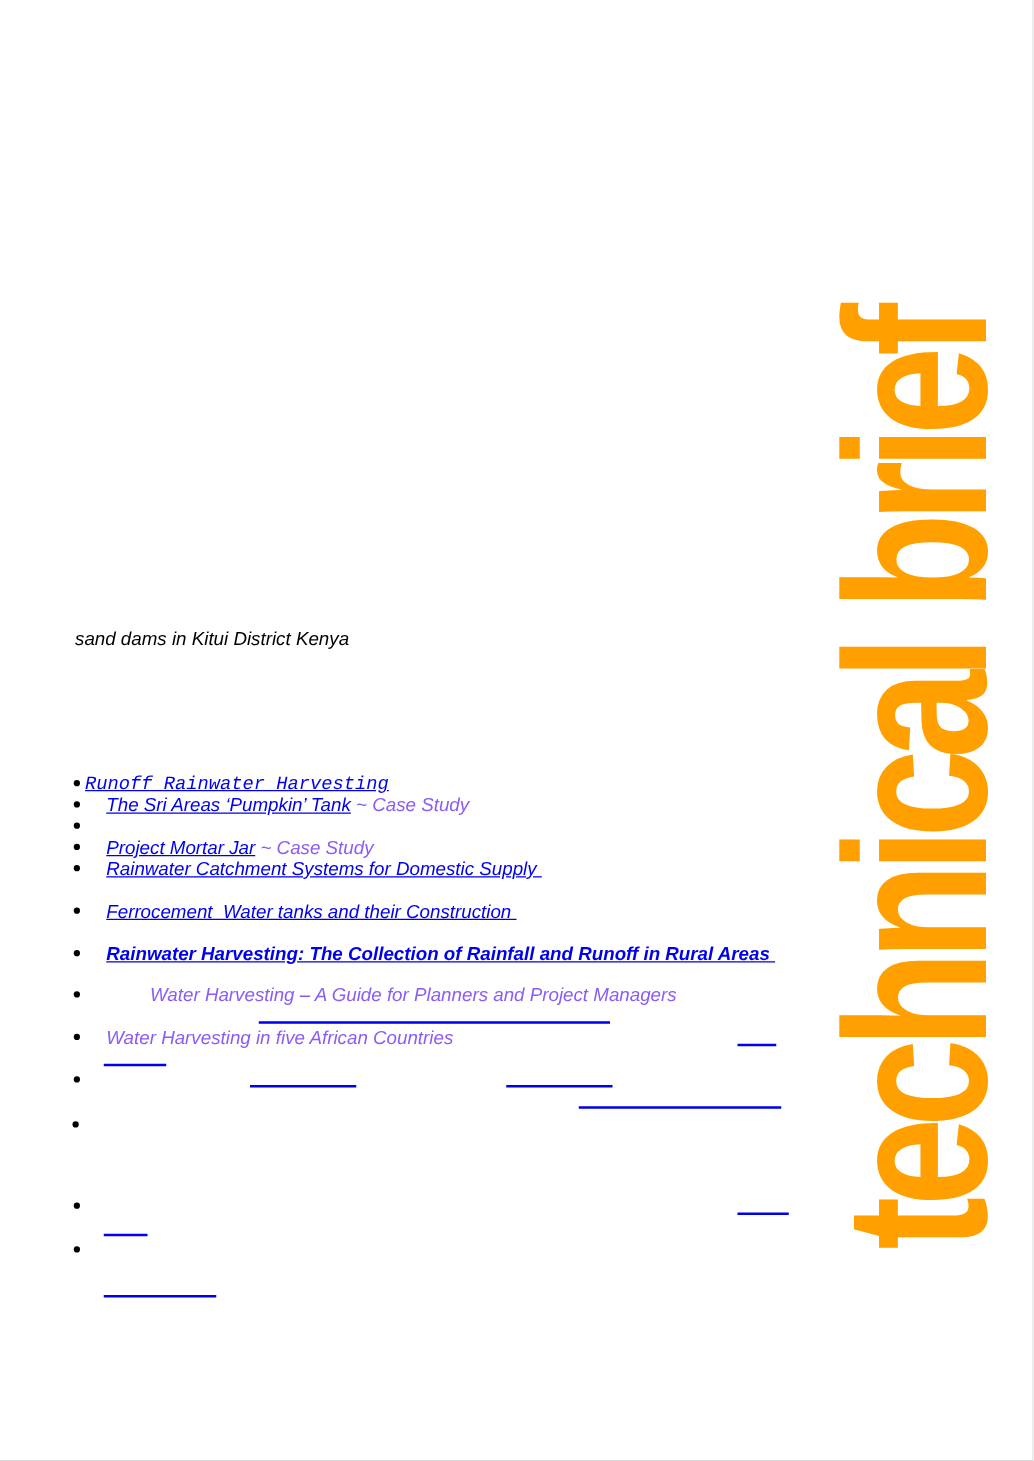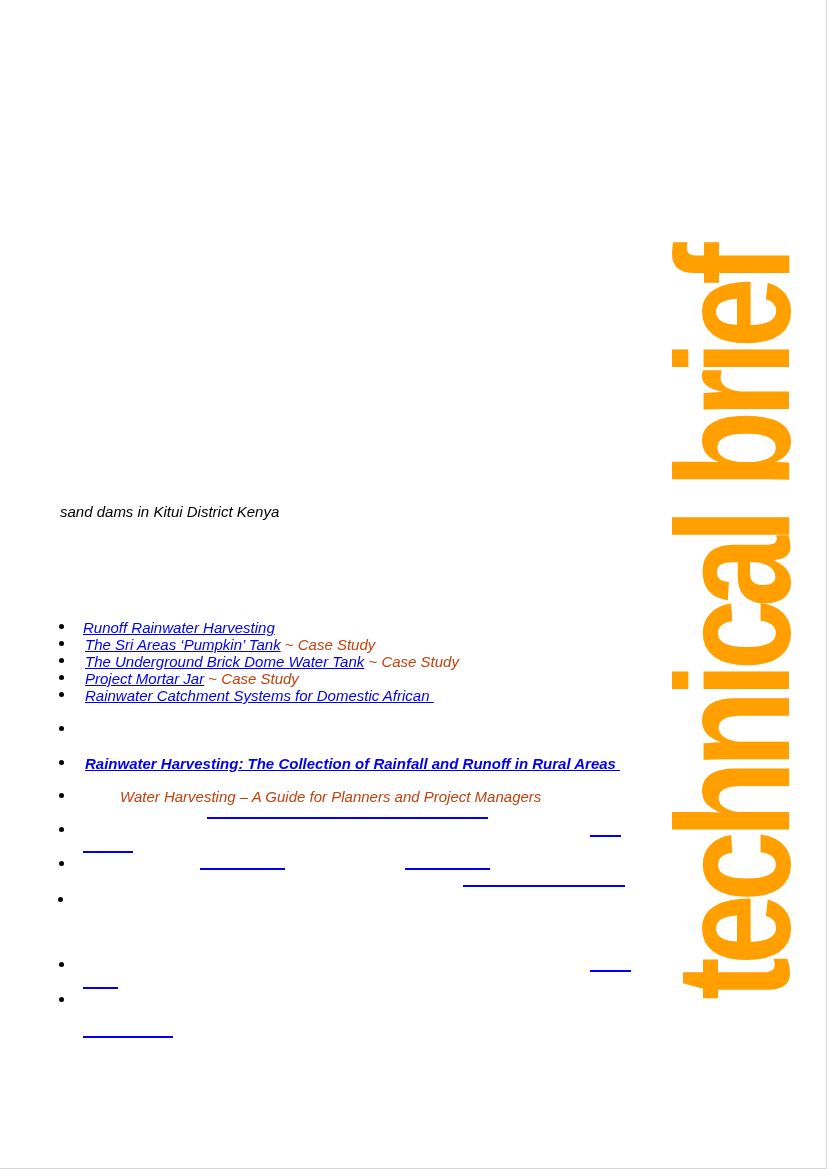--- a/index.html
+++ b/index.html
@@ -44,21 +44,21 @@
     font-style: italic;
     font-size: 15px;
     line-height: 17px;
     white-space: pre;
   }
   .link {
     color: #0000EE;
     text-decoration: underline;
     cursor: pointer;
   }
-  .plain { color: #c2410c; text-decoration: none; font-style: italic; }
+  .plain { color: #8b5cf6; text-decoration: none; font-style: italic; }
 
   
   .dot {
     position: absolute;
     width: 5px; height: 5px;
     border-radius: 50%;
     background: #000000;
   }
 
   
@@ -74,43 +74,44 @@
 
 <div class="page">
 
   <div class="banner-wrap">
     <div class="banner-text">technical brief</div>
   </div>
 
   <div class="txt" style="left:60px;  top:503px;">sand dams in Kitui District Kenya</div>
 
   <div class="dot" style="left:59px; top:624px;"></div>
-  <div class="txt" style="left:83px; top:619px;"><a class="link">Runoff Rainwater Harvesting</a><span class="plain"></span></div>
+  <div class="txt" style="left:68px; top:619px;font-family:Liberation Mono, monospace;"><a class="link">Runoff Rainwater Harvesting</a><span class="plain"></span></div>
 
   <div class="dot" style="left:59px; top:641px;"></div>
   <div class="txt" style="left:85px; top:636px;"><a class="link">The Sri Areas ‘Pumpkin’ Tank</a><span class="plain"> ~ Case Study</span></div>
 
   <div class="dot" style="left:59px; top:658px;"></div>
-  <div class="txt" style="left:85px; top:653px;"><a class="link">The Underground Brick Dome Water Tank</a><span class="plain"> ~ Case Study</span></div>
 
   <div class="dot" style="left:59px; top:675px;"></div>
   <div class="txt" style="left:85px; top:670px;"><a class="link">Project Mortar Jar</a><span class="plain"> ~ Case Study</span></div>
 
   <div class="dot" style="left:59px; top:692px;"></div>
-  <div class="txt" style="left:85px; top:687px;"><a class="link">Rainwater Catchment Systems for Domestic African </a><span class="plain"></span></div>
+  <div class="txt" style="left:85px; top:687px;"><a class="link">Rainwater Catchment Systems for Domestic Supply </a><span class="plain"></span></div>
 
   <div class="dot" style="left:59px; top:726px;"></div>
+  <div class="txt" style="left:85px; top:721px;"><a class="link">Ferrocement  Water tanks and their Construction </a></div>
 
   <div class="dot" style="left:59px; top:760px;"></div>
   <div class="txt" style="left:85px; top:755px;font-weight:bold;"><a class="link">Rainwater Harvesting: The Collection of Rainfall and Runoff in Rural Areas </a></div>
 
   <div class="dot" style="left:59px; top:793px;"></div>
   <div class="txt" style="left:85px; top:788px;margin-left:35px;"><span class="plain">Water Harvesting – A Guide for Planners and Project Managers</span></div>
 
   <div class="dot" style="left:59px; top:827px;"></div>
+  <div class="txt" style="left:85px; top:822px;"><span class="plain">Water Harvesting in five African Countries</span></div>
 
   <div class="dot" style="left:59px; top:861px;"></div>
   <div class="dot" style="left:58px; top:897px;"></div>
   <div class="dot" style="left:59px; top:962px;"></div>
   <div class="dot" style="left:59px; top:997px;"></div>
 
   <div class="bare-underline" style="left:207px; top:817px; width:281px;"></div>
   <div class="bare-underline" style="left:590px; top:835px; width:31px;"></div>
   <div class="bare-underline" style="left:83px;  top:851px; width:50px;"></div>
   <div class="bare-underline" style="left:200px; top:868px; width:85px;"></div>

